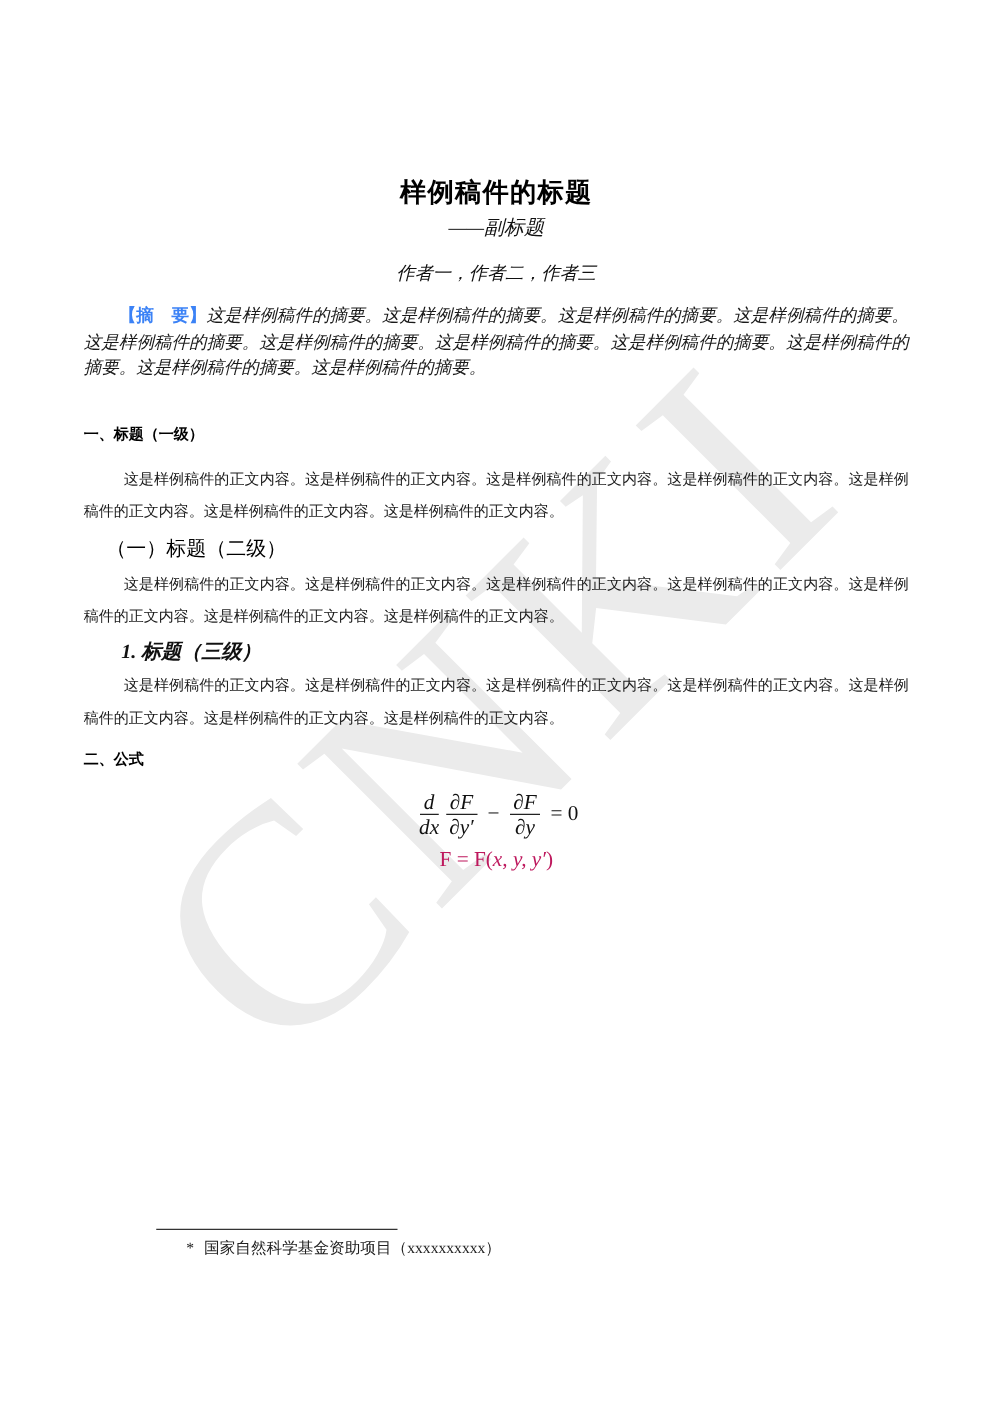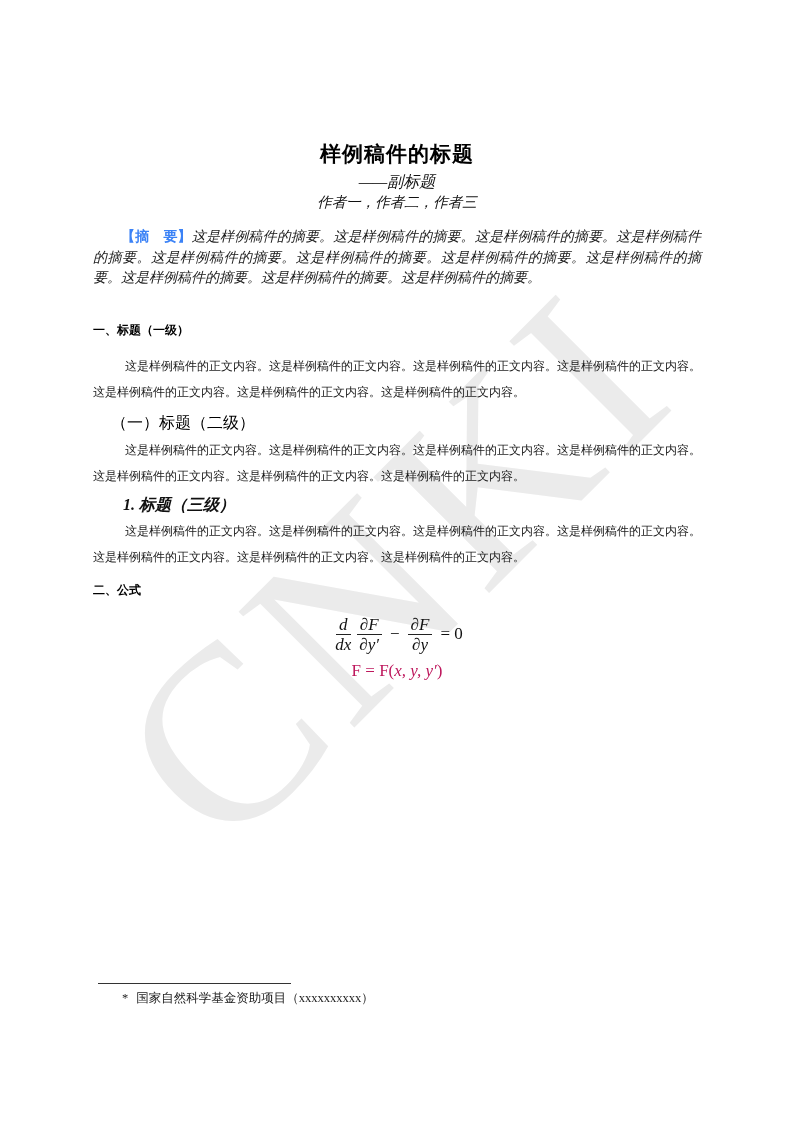--- a/index.html
+++ b/index.html
@@ -22,40 +22,40 @@
     font-size: 250px;
     font-weight: 400;
     letter-spacing: 10px;
     white-space: nowrap;
     z-index: 0;
     user-select: none;
   }
   .content {
     position: relative;
     z-index: 1;
-    padding: 0 93px;
+    padding: 0 67px;
   }
   .doc-title {
     margin: 140px 0 0 0;
     text-align: center;
     font-family: "Liberation Sans", "DejaVu Sans", sans-serif;
     font-size: 21px;
     font-weight: bold;
     color: #000000;
     letter-spacing: 1px;
   }
   .doc-subtitle {
     margin-top: 4px;
     text-align: center;
     font-size: 16px;
     font-style: italic;
     color: #111111;
   }
   .doc-authors {
-    margin-top: 0;
+    margin-top: 16px;
     text-align: center;
     font-size: 14.5px;
     font-style: italic;
     color: #111111;
   }
   .abstract {
     margin: 14px 0 0 0;
     font-size: 14px;
     line-height: 20.5px;
     text-align: justify;
@@ -132,21 +132,21 @@
   .rhs { margin-left: 7px; font-style: normal; }
   .formula-line2 {
     margin-top: 7px;
     text-align: center;
     font-size: 17px;
     color: #be185d;
   }
   .formula-line2 .vars { font-style: italic; }
   .footnote-area {
     position: absolute;
-    left: 78px;
+    left: 105px;
     right: 93px;
     top: 983px;
     z-index: 1;
   }
   .footnote-rule {
     width: 193px;
     margin-left: 20px;
     border-top: 1.3px solid #333333;
     height: 0;
   }

